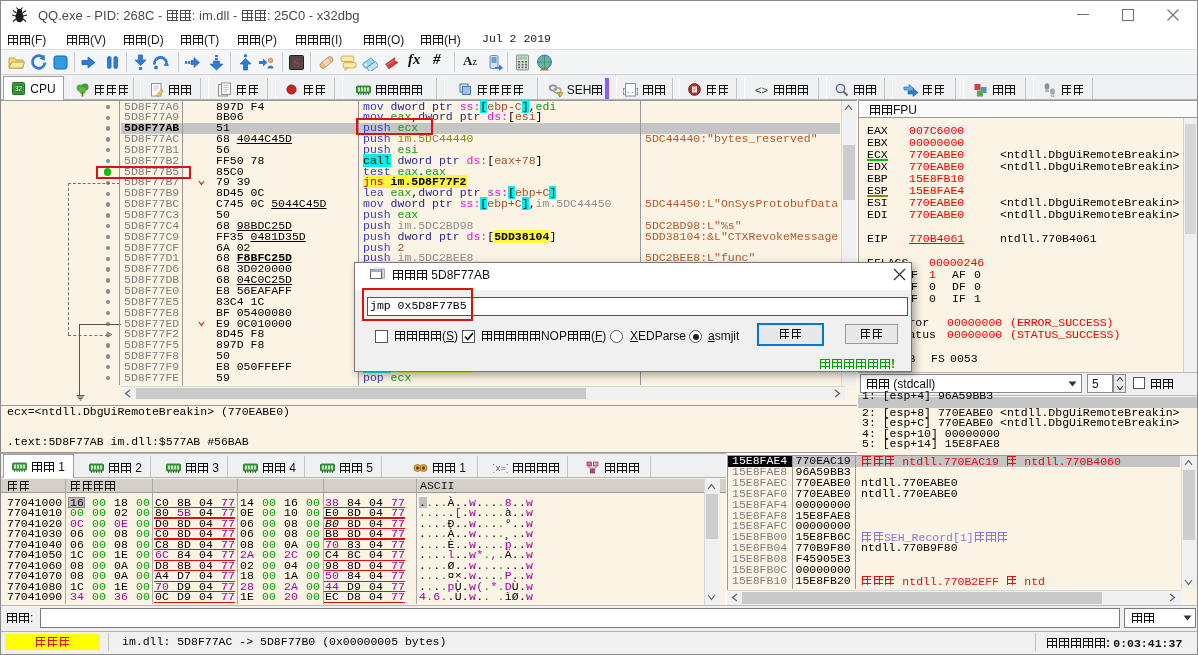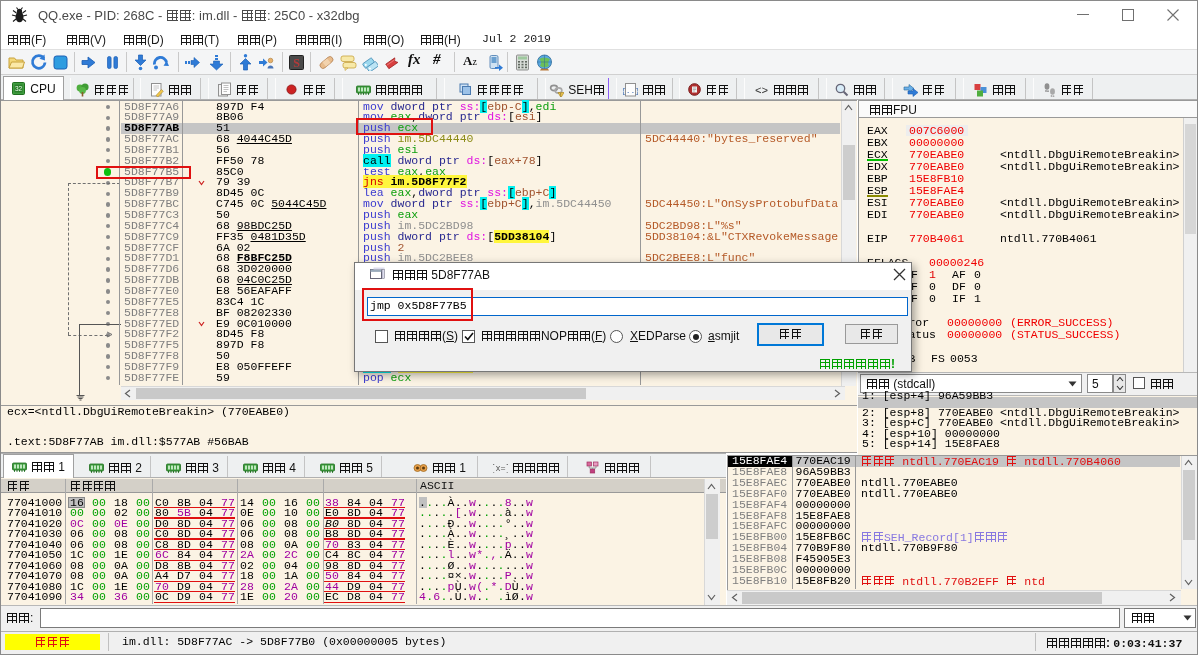--- a/index.html
+++ b/index.html
@@ -203,21 +203,21 @@
         <rect x="4.5" y="11" width="1" height="1.8"></rect>
         <rect x="7" y="11" width="1" height="1.8"></rect>
         <rect x="9.5" y="11" width="1" height="1.8"></rect>
         <rect x="12" y="11" width="1" height="1.8"></rect>
       </g>
     </svg><i class="cj"></i><i class="cj"></i><i class="cj"></i><i class="cj"></i></div>
 <div class="abs" style="left:444px;top:78px;width:94px;height:21px;background:#eef0f1;border-right:1px solid #c4c4c4;border-left:1px solid #fcfcfc;box-sizing:border-box;text-align:center;font-size:12px;color:#111;padding-top:4px;white-space:nowrap;"><svg width="15" height="15" viewBox="0 0 15 15" style="vertical-align:-3px;margin-right:4px;">
       <rect x="2" y="2" width="8" height="8" fill="#cfe2f4" stroke="#4a7ab0"></rect>
       <rect x="4.5" y="4.5" width="8" height="8" fill="#9cc2e8" stroke="#4a7ab0"></rect>
     </svg><i class="cj"></i><i class="cj"></i><i class="cj"></i><i class="cj"></i></div>
-<div class="abs" style="left:545px;top:78px;width:64px;height:21px;background:#eef0f1;border-right:1px solid #8b5cf6;border-left:1px solid #fcfcfc;box-sizing:border-box;text-align:center;font-size:12px;color:#111;padding-top:4px;white-space:nowrap;"><svg width="15" height="15" viewBox="0 0 15 15" style="vertical-align:-3px;margin-right:4px;">
+<div class="abs" style="left:545px;top:78px;width:64px;height:21px;background:#eef0f1;border-right:4px solid #8b5cf6;border-left:1px solid #fcfcfc;box-sizing:border-box;text-align:center;font-size:12px;color:#111;padding-top:4px;white-space:nowrap;"><svg width="15" height="15" viewBox="0 0 15 15" style="vertical-align:-3px;margin-right:4px;">
       <ellipse cx="5" cy="6" rx="3.4" ry="2.6" fill="none" stroke="#909090" stroke-width="1.6"></ellipse>
       <ellipse cx="9.5" cy="8.5" rx="3.4" ry="2.6" fill="none" stroke="#a8a8a8" stroke-width="1.6"></ellipse>
       <path d="M9 10.5 L15 10.5 L12 15.5 Z" fill="#f2c84b" stroke="#a8862a" stroke-width="0.7"></path>
       <text x="12" y="15" font-size="4.5" text-anchor="middle" fill="#222">!</text>
     </svg>SEH<i class="cj"></i></div>
 <div class="abs" style="left:616px;top:78px;width:57px;height:21px;background:#eef0f1;border-right:1px solid #c4c4c4;border-left:1px solid #fcfcfc;box-sizing:border-box;text-align:center;font-size:12px;color:#111;padding-top:4px;white-space:nowrap;"><svg width="15" height="15" viewBox="0 0 15 15" style="vertical-align:-3px;margin-right:4px;">
       <rect x="2.5" y="1.5" width="10" height="12.5" fill="#fdfdfd" stroke="#909090"></rect>
       <text x="7.5" y="10.5" font-size="8" fill="#3a6ab0" text-anchor="middle" font-family="Liberation Mono">{..}</text>
     </svg><i class="cj"></i><i class="cj"></i></div>
 <div class="abs" style="left:679px;top:78px;width:58px;height:21px;background:#eef0f1;border-right:1px solid #c4c4c4;border-left:1px solid #fcfcfc;box-sizing:border-box;text-align:center;font-size:12px;color:#111;padding-top:4px;white-space:nowrap;"><svg width="15" height="15" viewBox="0 0 15 15" style="vertical-align:-3px;margin-right:4px;">
@@ -324,21 +324,21 @@
 <div class="abs mono" style="left:216px;top:253.4px;color:#000;">68 <span style="text-decoration:underline;font-weight:bold;">F8BFC25D</span></div>
 <div class="abs mono" style="left:124px;top:264.25px;color:#7f7f7f;">5D8F77D6</div>
 <div class="abs mono" style="left:216px;top:264.25px;color:#000;">68 3D020000</div>
 <div class="abs mono" style="left:124px;top:275.1px;color:#7f7f7f;">5D8F77DB</div>
 <div class="abs mono" style="left:216px;top:275.1px;color:#000;">68 <span style="text-decoration:underline;">04C0C25D</span></div>
 <div class="abs mono" style="left:124px;top:285.95px;color:#7f7f7f;">5D8F77E0</div>
 <div class="abs mono" style="left:216px;top:285.95px;color:#000;">E8 56EAFAFF</div>
 <div class="abs mono" style="left:124px;top:296.79999999999995px;color:#7f7f7f;">5D8F77E5</div>
 <div class="abs mono" style="left:216px;top:296.79999999999995px;color:#000;">83C4 1C</div>
 <div class="abs mono" style="left:124px;top:307.65px;color:#7f7f7f;">5D8F77E8</div>
-<div class="abs mono" style="left:216px;top:307.65px;color:#000;">BF 08202330</div>
+<div class="abs mono" style="left:216px;top:307.65px;color:#000;">BF 05400080</div>
 <div class="abs mono" style="left:124px;top:318.5px;color:#7f7f7f;">5D8F77ED</div>
 <div class="abs mono" style="left:216px;top:318.5px;color:#000;">E9 0C010000</div>
 <div class="abs mono" style="left:124px;top:329.35px;color:#7f7f7f;">5D8F77F2</div>
 <div class="abs mono" style="left:216px;top:329.35px;color:#000;">8D45 F8</div>
 <div class="abs mono" style="left:124px;top:340.2px;color:#7f7f7f;">5D8F77F5</div>
 <div class="abs mono" style="left:216px;top:340.2px;color:#000;">897D F8</div>
 <div class="abs mono" style="left:124px;top:351.04999999999995px;color:#7f7f7f;">5D8F77F8</div>
 <div class="abs mono" style="left:216px;top:351.04999999999995px;color:#000;">50</div>
 <div class="abs mono" style="left:124px;top:361.9px;color:#7f7f7f;">5D8F77F9</div>
 <div class="abs mono" style="left:216px;top:361.9px;color:#000;">E8 050FFEFF</div>
@@ -410,21 +410,21 @@
 <div class="abs mono" style="left:909px;top:185.75px;color:#f00000;">15E8FAE4</div>
 <div class="abs mono" style="left:867px;top:197.77999999999997px;color:#000;">ESI</div>
 <div class="abs mono" style="left:909px;top:197.77999999999997px;color:#f00000;">770EABE0</div>
 <div class="abs mono" style="left:1000px;top:197.77999999999997px;color:#000;">&lt;ntdll.DbgUiRemoteBreakin&gt;</div>
 <div class="abs mono" style="left:867px;top:209.81px;color:#000;">EDI</div>
 <div class="abs mono" style="left:909px;top:209.81px;color:#f00000;">770EABE0</div>
 <div class="abs mono" style="left:1000px;top:209.81px;color:#000;">&lt;ntdll.DbgUiRemoteBreakin&gt;</div>
 <div class="abs" style="left:867px;top:159.16px;width:21px;height:1.6px;background:#00c000;"></div>
 <div class="abs" style="left:867px;top:195.25px;width:21px;height:1.6px;background:#8a8a00;"></div>
 <div class="abs mono" style="left:867px;top:233.87px;color:#000;">EIP</div>
-<div class="abs mono" style="left:909px;top:233.87px;color:#f00000;">770B4061</div>
+<div class="abs mono" style="left:909px;top:233.87px;color:#f00000;text-decoration:underline;">770B4061</div>
 <div class="abs mono" style="left:1000px;top:233.87px;color:#000;">ntdll.770B4061</div>
 <div class="abs mono" style="left:867px;top:257.92999999999995px;color:#000;">EFLAGS</div>
 <div class="abs mono" style="left:929px;top:257.92999999999995px;color:#f00000;">00000246</div>
 <div class="abs mono" style="left:904px;top:269.96px;color:#000;">ZF</div>
 <div class="abs mono" style="left:929px;top:269.96px;color:#e00000;">1</div>
 <div class="abs mono" style="left:952px;top:269.96px;color:#000;">AF</div>
 <div class="abs mono" style="left:974px;top:269.96px;color:#000;">0</div>
 <div class="abs mono" style="left:904px;top:281.99px;color:#000;">PF</div>
 <div class="abs mono" style="left:929px;top:281.99px;color:#000;">0</div>
 <div class="abs mono" style="left:952px;top:281.99px;color:#000;">DF</div>

